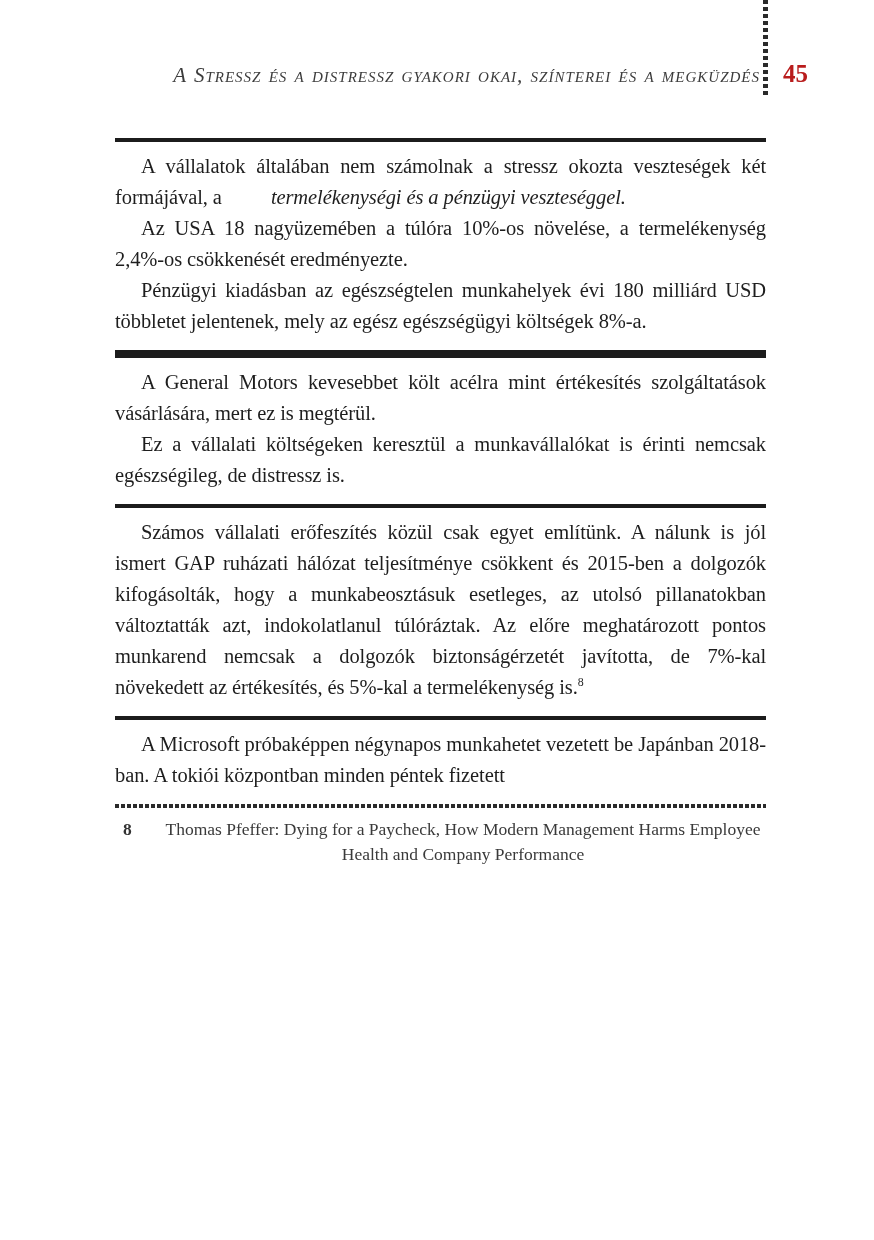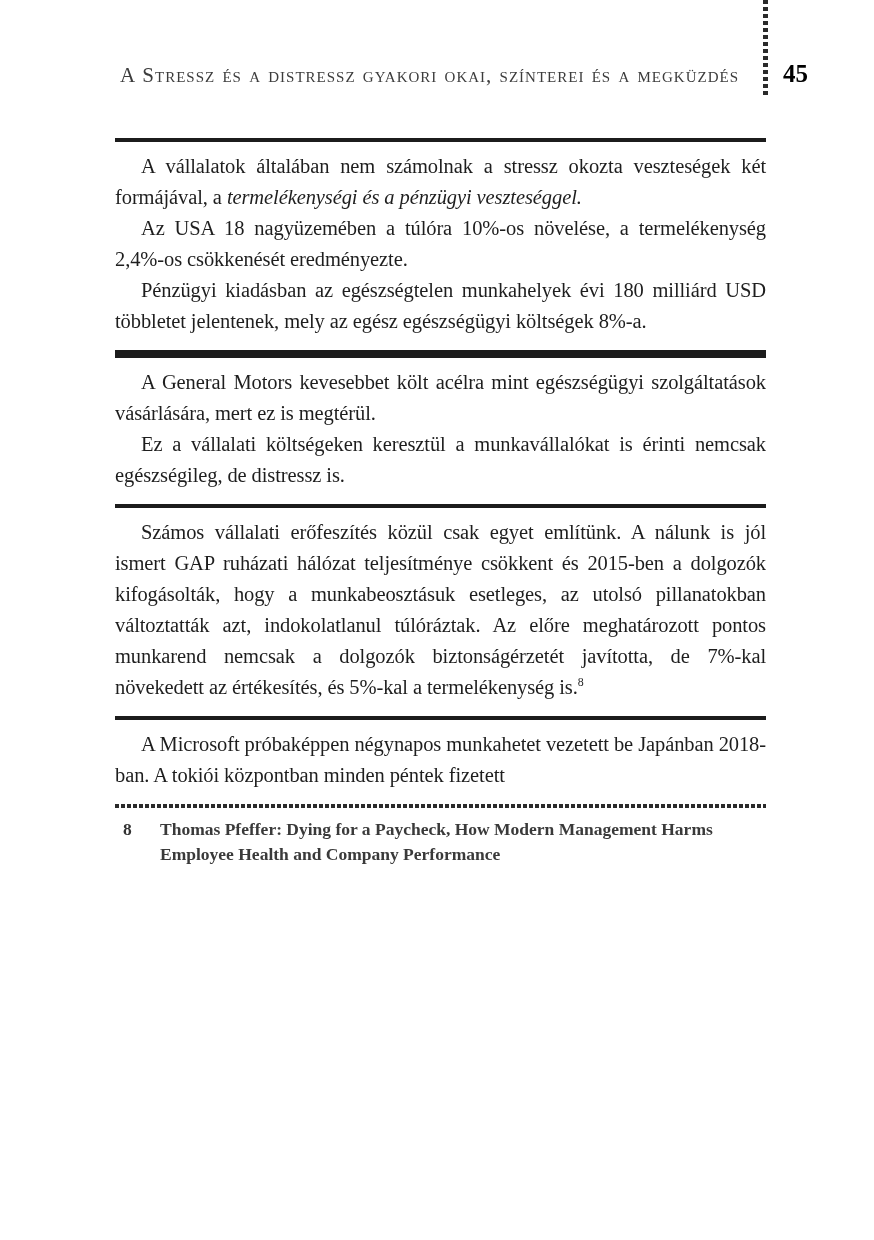--- a/index.html
+++ b/index.html
@@ -11,64 +11,65 @@
     font-family:"Liberation Serif", serif;
     overflow:hidden;
   }
   
   .vdots {
     position:absolute; left:763px; top:0;
     width:5px; height:98px;
     background:repeating-linear-gradient(180deg, #2a2a2a 0 4px, transparent 4px 7px);
   }
   .running-head {
-    position:absolute; top:62px; left:101px; width:638px;
+    position:absolute; top:62px; left:122px; width:638px;
     text-align:right;
     font-variant:small-caps;
     font-size:21px; line-height:26px;
     letter-spacing:1px; word-spacing:1px;
     color:#3c3c3c;
     white-space:nowrap;
+    font-style:italic;
   }
   .page-num {
     position:absolute; top:60px; left:783px;
-    font-size:25px; font-weight:700; color:#000000;
+    font-size:25px; font-weight:700; color:#b91c1c;
   }
   .body-col {
     position:absolute; top:138px; left:115px; width:651px;
   }
   .rule { height:4px; background:#1c1c1c; }
   .sec { margin:9px 0 13px; }
   .sec-last { }
   .body-col p {
     font-size:20.5px; line-height:31px;
     letter-spacing:-0.1px;
     color:#1e1e1e;
     text-align:justify;
     text-indent:26px;
     -webkit-hyphens:manual; hyphens:manual;
   }
-  .em-italic { font-style:italic; }
+  .em-italic { font-style:italic;margin-left:44px; }
   .fn-ref { font-size:0.58em; vertical-align:super; line-height:0; }
   .fn-rule {
     margin-top:4px;
     height:4px;
     background:repeating-linear-gradient(90deg, #2a2a2a 0 4px, transparent 4px 6px);
   }
   .footnote {
     margin-top:9px;
     display:flex; align-items:flex-start;
     color:#3a3a3a;
     font-size:17.5px; line-height:25px;
   }
   .fn-marker {
     flex:0 0 45px; padding-left:8px;
     font-weight:700; color:#333333;
   }
-  .fn-text { flex:1; text-align:left;font-weight:bold; }
+  .fn-text { flex:1; text-align:center; }
 </style>
 </head>
 <body>
 
 <div class="page">
 
   <div class="vdots"></div>
 
   <div class="running-head">A Stressz és a distressz gyakori okai, színterei és a megküzdés</div>
 
@@ -83,21 +84,21 @@
       <p>Az USA 18 nagyüzemében a túlóra 10%-os növelése, a terme­lékenység 2,4%-os csökkenését eredményezte.</p>
       <p>Pénzügyi kiadásban az egészségtelen munkahelyek évi 180 milliárd USD többletet jelentenek, mely az egész egészségügyi költségek 8%-a.</p>
     </div>
 
     <div class="rule"></div>
 
 
     <div class="rule"></div>
 
     <div class="sec">
-      <p>A General Motors kevesebbet költ acélra mint egészségügyi szolgáltatások vásárlására, mert ez is megtérül.</p>
+      <p>A General Motors kevesebbet költ acélra mint értékesítés szolgáltatások vásárlására, mert ez is megtérül.</p>
       <p>Ez a vállalati költségeken keresztül a munkavállalókat is érinti nemcsak egészségileg, de distressz is.</p>
     </div>
 
     <div class="rule"></div>
 
     <div class="sec">
       <p><span>Számos vállalati erőfeszítés közül csak egyet említünk. A nálunk is jól ismert GAP ruházati hálózat teljesítménye csökkent és 2015-ben a dolgozók kifogásolták, hogy a munkabeosztásuk esetleges, az utolsó pillanatokban változtatták azt, indokolatlanul túlóráztak. Az előre meghatározott pontos munkarend nemcsak a dolgozók biztonságérzetét javította, de 7%-kal növekedett az értékesítés, és 5%-kal a termelékenység is.</span><sup class="fn-ref">8</sup></p>
     </div>
 
     <div class="rule"></div>

